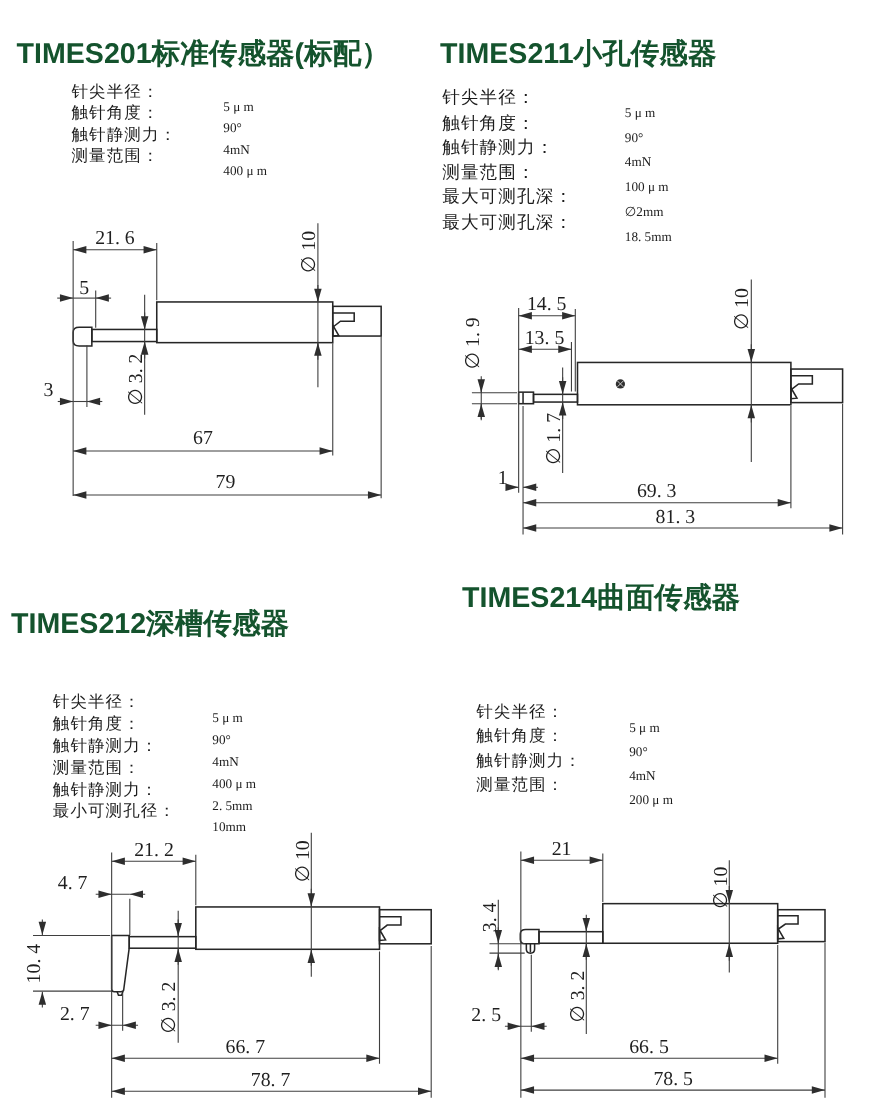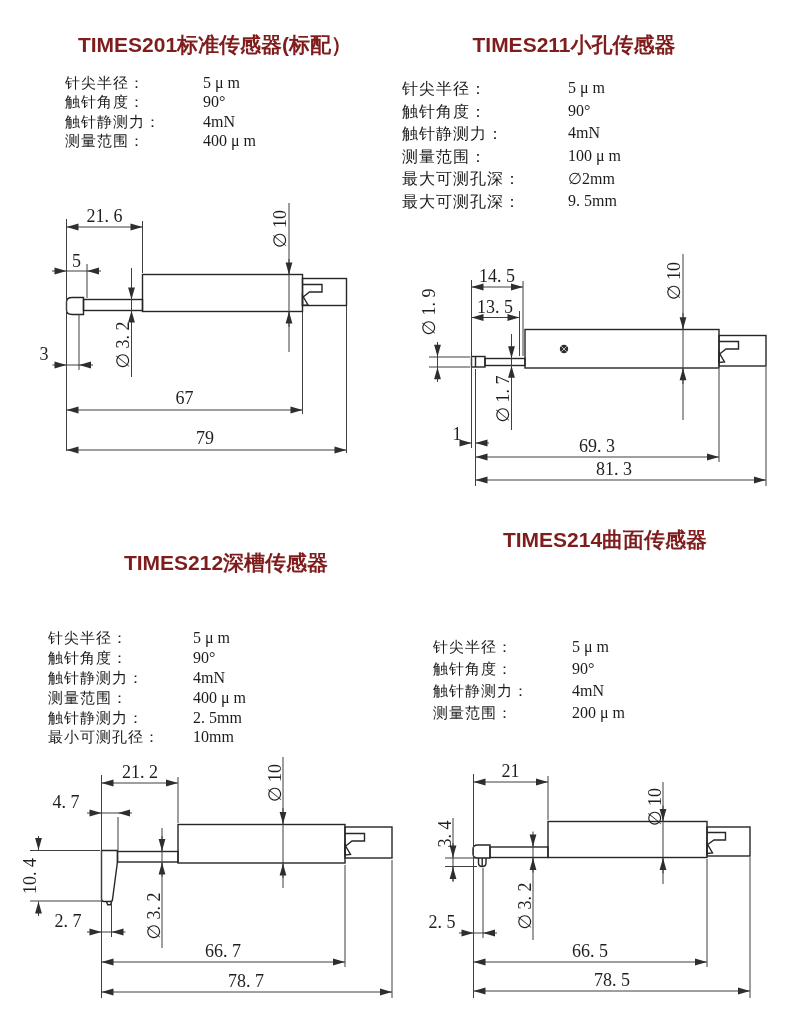--- a/index.html
+++ b/index.html
@@ -1,27 +1,27 @@
 <!DOCTYPE html>
 <html><head>
 <meta charset="utf-8">
 <style>
   html,body{margin:0;padding:0;background:#fff}
   .canvas{position:relative;width:800px;height:1010px;background:#ffffff;overflow:hidden;
           font-family:"Liberation Serif","DejaVu Serif",serif;color:#1c1c1c}
   .title{position:absolute;font-family:"Liberation Sans","DejaVu Sans",sans-serif;
-         font-weight:700;font-size:21px;color:#7f1d1d;text-align:center;white-space:nowrap}
+         font-weight:700;font-size:26px;color:#14532d;text-align:left;white-space:nowrap}
   #t1{left:15px;top:31px;width:400px}
-  #t2{left:384px;top:31px;width:380px}
-  #t3{left:26px;top:549px;width:400px}
+  #t2{left:400px;top:31px;width:380px}
+  #t3{left:10px;top:549px;width:400px}
   #t4{left:420px;top:526px;width:370px}
   .specs{position:absolute}
   .srow{position:relative;white-space:nowrap;font-size:15px}
   .slabel{letter-spacing:1px}
-  .sval{position:absolute;top:0;font-size:16px}
+  .sval{position:absolute;top:16px;font-size:12px}
   .sec201 .specs{left:65px;top:74px}  .sec201 .srow{height:19.3px} .sec201 .sval{left:138px}
   .sec211 .specs{left:402px;top:79px} .sec211 .srow{height:22.6px;font-size:16px} .sec211 .sval{left:166px}
   .sec212 .specs{left:48px;top:629px} .sec212 .srow{height:19.9px} .sec212 .sval{left:145px}
   .sec214 .specs{left:433px;top:638px}.sec214 .srow{height:22px}   .sec214 .sval{left:139px}
   svg.draw{position:absolute}
   .ol{stroke:#262626;stroke-width:1.4;fill:none;stroke-linejoin:miter}
   .dl{stroke:#3f3f3f;stroke-width:1;fill:none}
   .dt text{font-family:"Liberation Serif","DejaVu Serif",serif;font-size:18px;fill:#1f1f1f}
   .mid{text-anchor:middle}
 </style>
@@ -92,21 +92,21 @@
   </div>
 
   <div class="sec211">
     <div class="title" id="t2">TIMES211小孔传感器</div>
     <div class="specs">
       <div class="srow"><span class="slabel">针尖半径：</span><span class="sval">5 μ m</span></div>
       <div class="srow"><span class="slabel">触针角度：</span><span class="sval">90°</span></div>
       <div class="srow"><span class="slabel">触针静测力：</span><span class="sval">4mN</span></div>
       <div class="srow"><span class="slabel">测量范围：</span><span class="sval">100 μ m</span></div>
       <div class="srow"><span class="slabel">最大可测孔深：</span><span class="sval">∅2mm</span></div>
-      <div class="srow"><span class="slabel">最大可测孔深：</span><span class="sval">9. 5mm</span></div>
+      <div class="srow"><span class="slabel">最大可测孔深：</span><span class="sval">18. 5mm</span></div>
     </div>
 
     <svg class="draw" style="left:400px;top:240px" width="390" height="250" viewBox="400 240 390 250">
       <g class="ol">
         <rect x="471.5" y="356.5" width="13.5" height="10.5"></rect>
         <line x1="475.5" y1="356.5" x2="475.5" y2="367"></line>
         <rect x="485" y="358.5" width="40" height="7"></rect>
         <rect x="525" y="329.5" width="194" height="38.5"></rect>
         <rect x="719" y="335.5" width="47" height="30.5"></rect>
         <path d="M719,341.5 h19.5 v7.5 h-12.5 l-7,5.5"></path>

